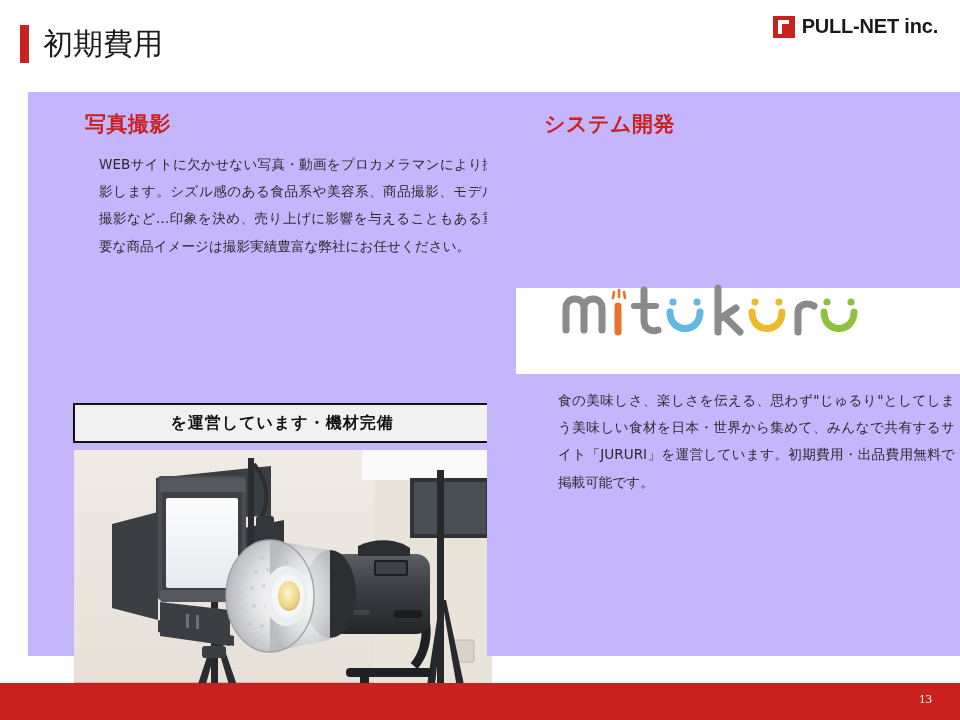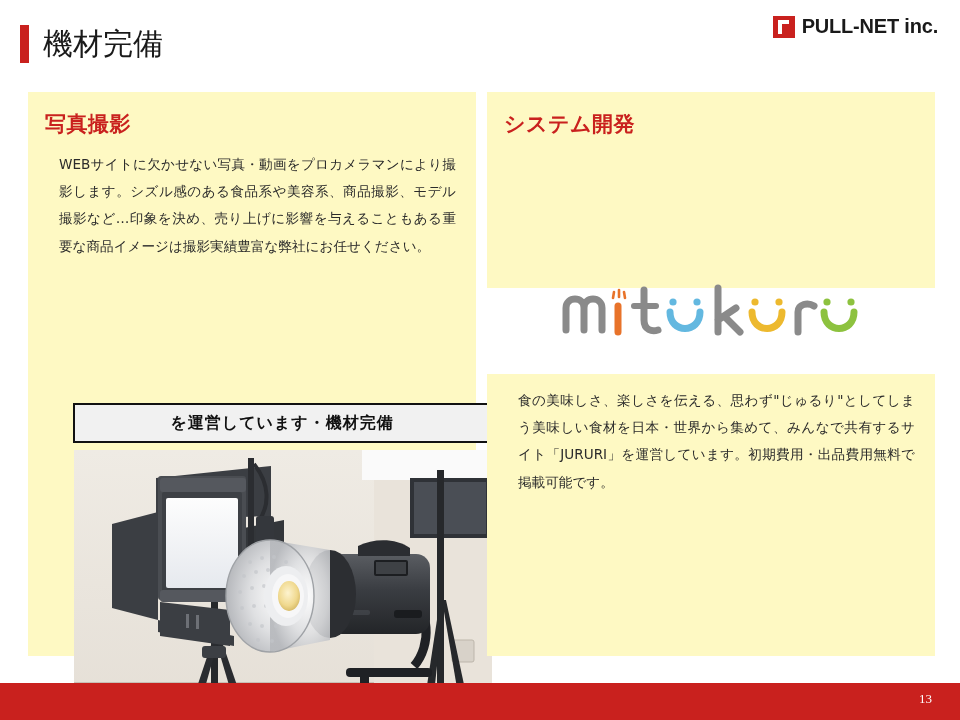--- a/index.html
+++ b/index.html
@@ -34,21 +34,21 @@
   }
 
   .title-row{position:absolute;left:20px;top:25px;display:flex;align-items:center;gap:14px;}
   .title-bar{width:9px;height:38px;background:#C9211E;}
   .title-text{
     font-size:30px;color:#1a1a1a;font-weight:normal;line-height:1;
     font-family:"DejaVu Sans","Liberation Sans",sans-serif;
   }
 
   
-  .card{position:absolute;background:#fef9c3;}
+  .card{position:absolute;background:#c4b5fd;padding-left:40px;}
   .card-left{left:28px;top:92px;width:448px;height:564px;}
   .card-rt{left:487px;top:92px;width:448px;height:196px;}
   .card-rb{left:487px;top:374px;width:448px;height:282px;}
 
   .card-title{
     color:#C9211E;font-weight:bold;font-size:21px;
     font-family:"DejaVu Sans","Liberation Sans",sans-serif;
     margin:18px 0 0 17px;letter-spacing:0.5px;
   }
   .card-body{
@@ -93,21 +93,21 @@
 
 <div class="slide">
 
   <div class="brand">
     <span class="brand-mark"></span>
     <span class="brand-name">PULL-NET inc.</span>
   </div>
 
   <div class="title-row">
     <span class="title-bar"></span>
-    <span class="title-text">機材完備</span>
+    <span class="title-text">初期費用</span>
   </div>
 
   <div class="card card-left">
     <div class="card-title">写真撮影</div>
     <div class="card-body">WEBサイトに欠かせない写真・動画をプロカメラマンにより撮影します。シズル感のある食品系や美容系、商品撮影、モデル撮影など…印象を決め、売り上げに影響を与えることもある重要な商品イメージは撮影実績豊富な弊社にお任せください。</div>
 
     <div class="studio-box">を運営しています・機材完備</div>
 
     <div class="photo">
       <svg width="418" height="288" viewBox="0 0 418 288" xmlns="http://www.w3.org/2000/svg">

